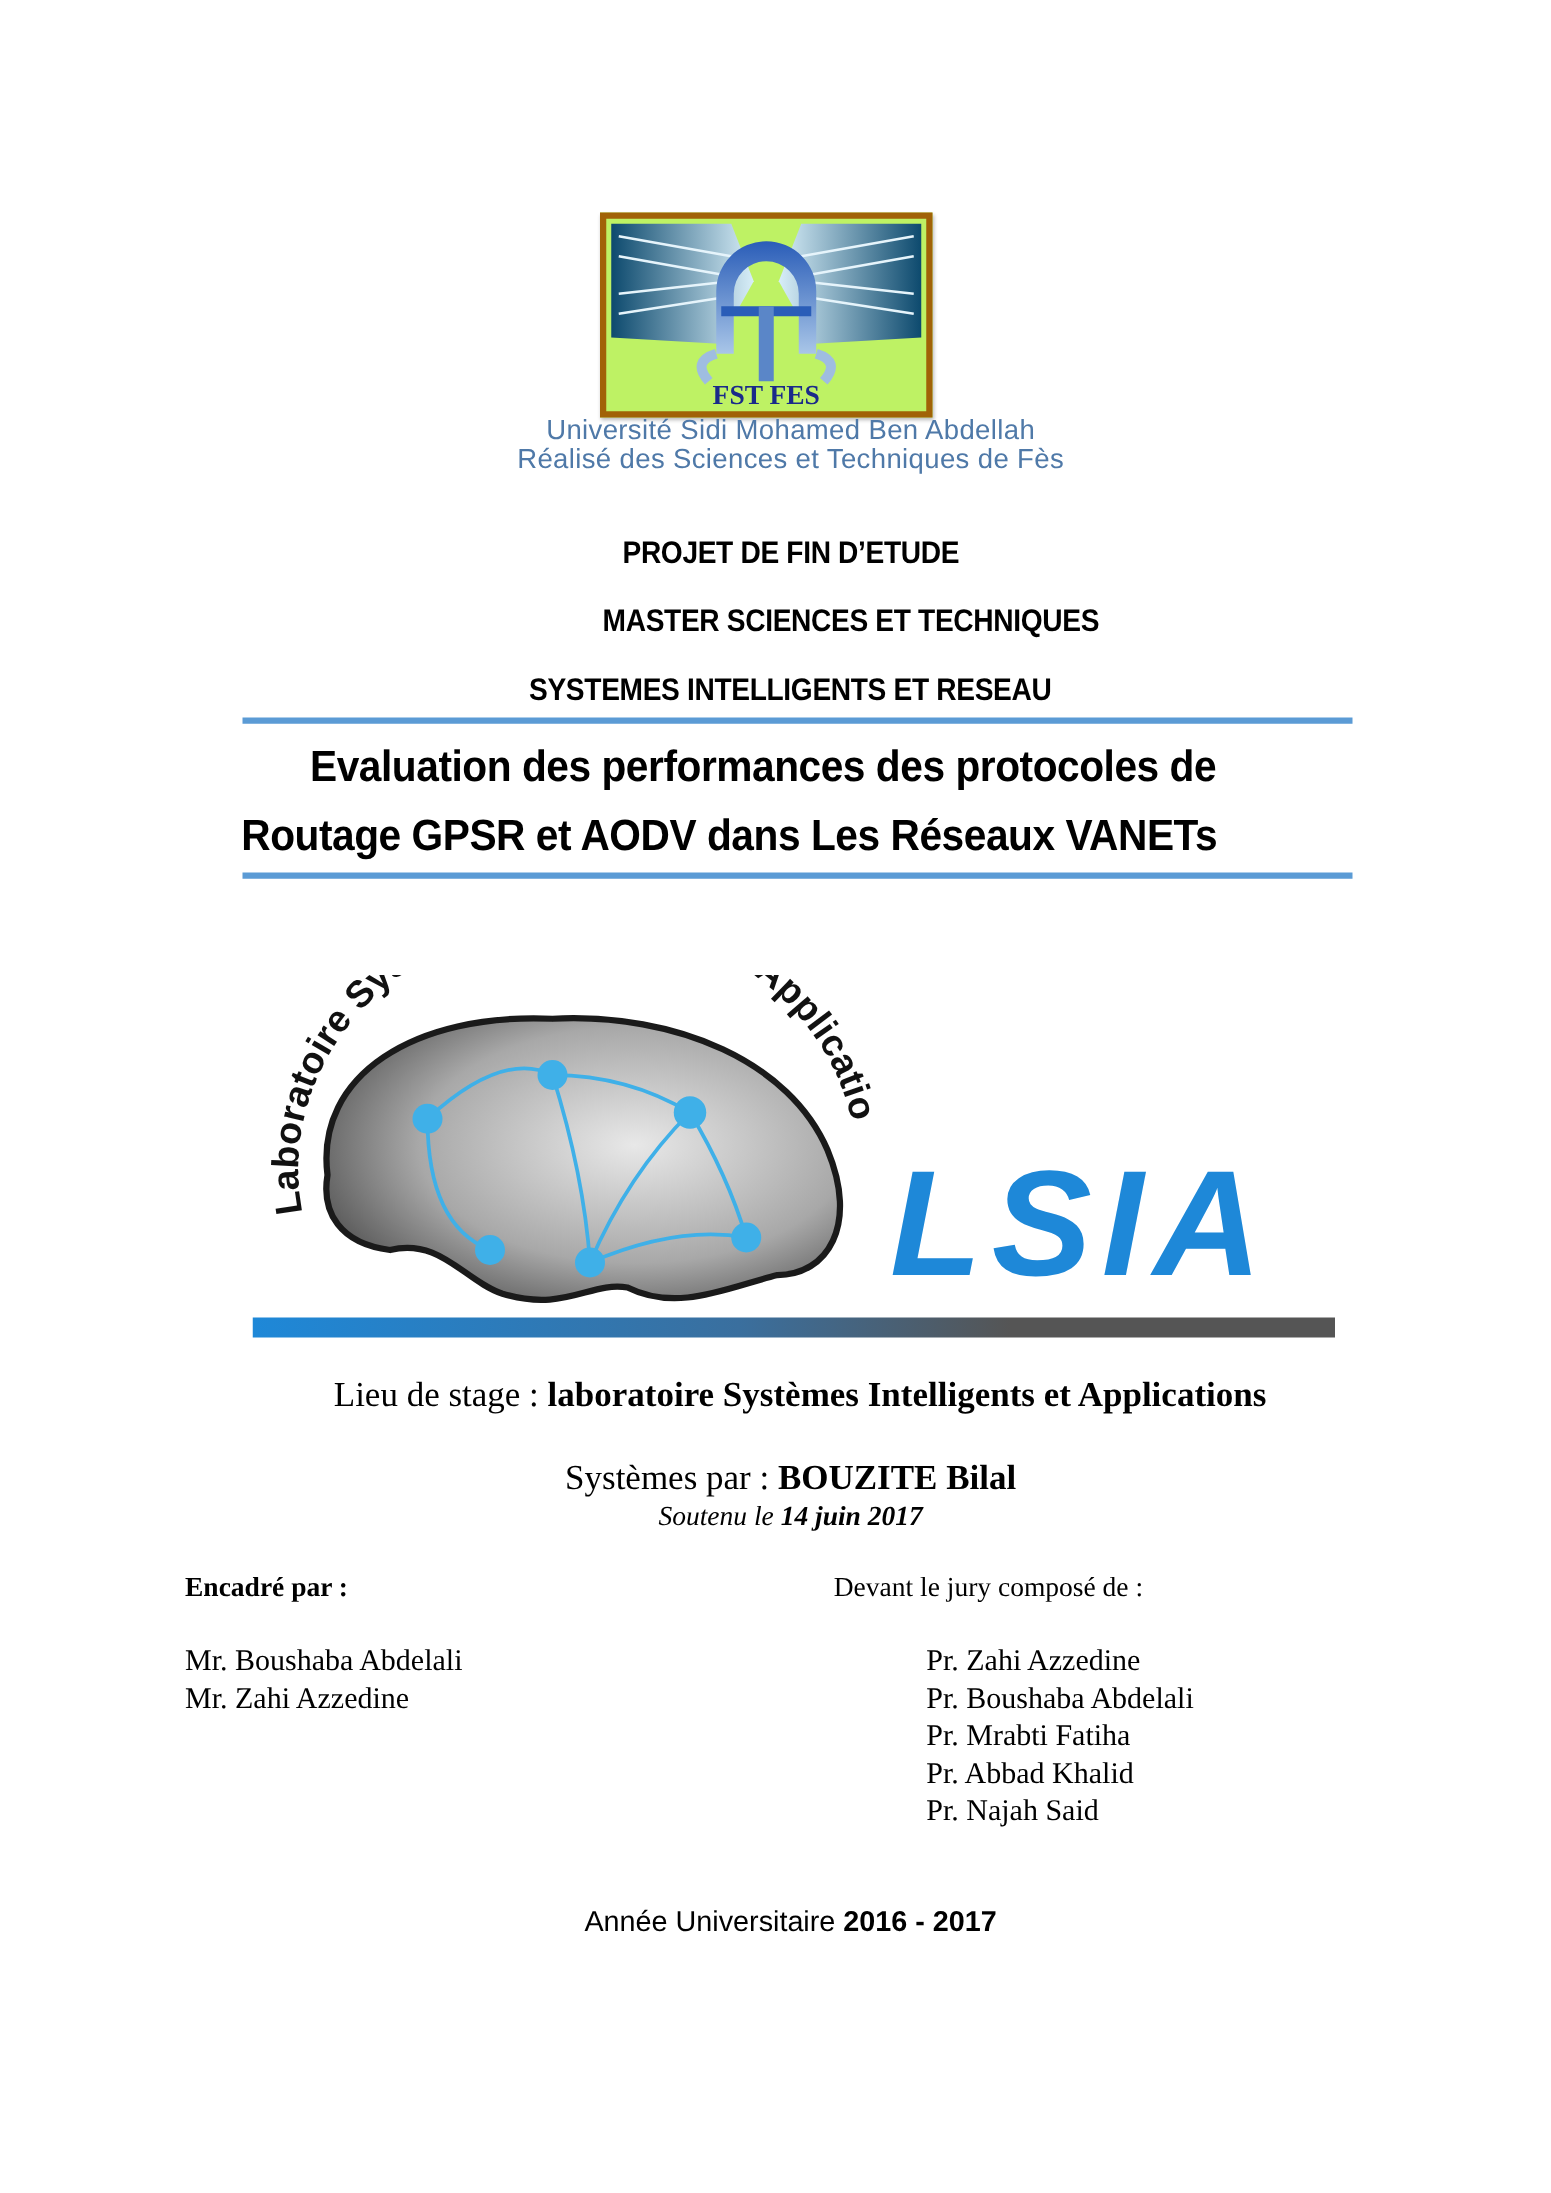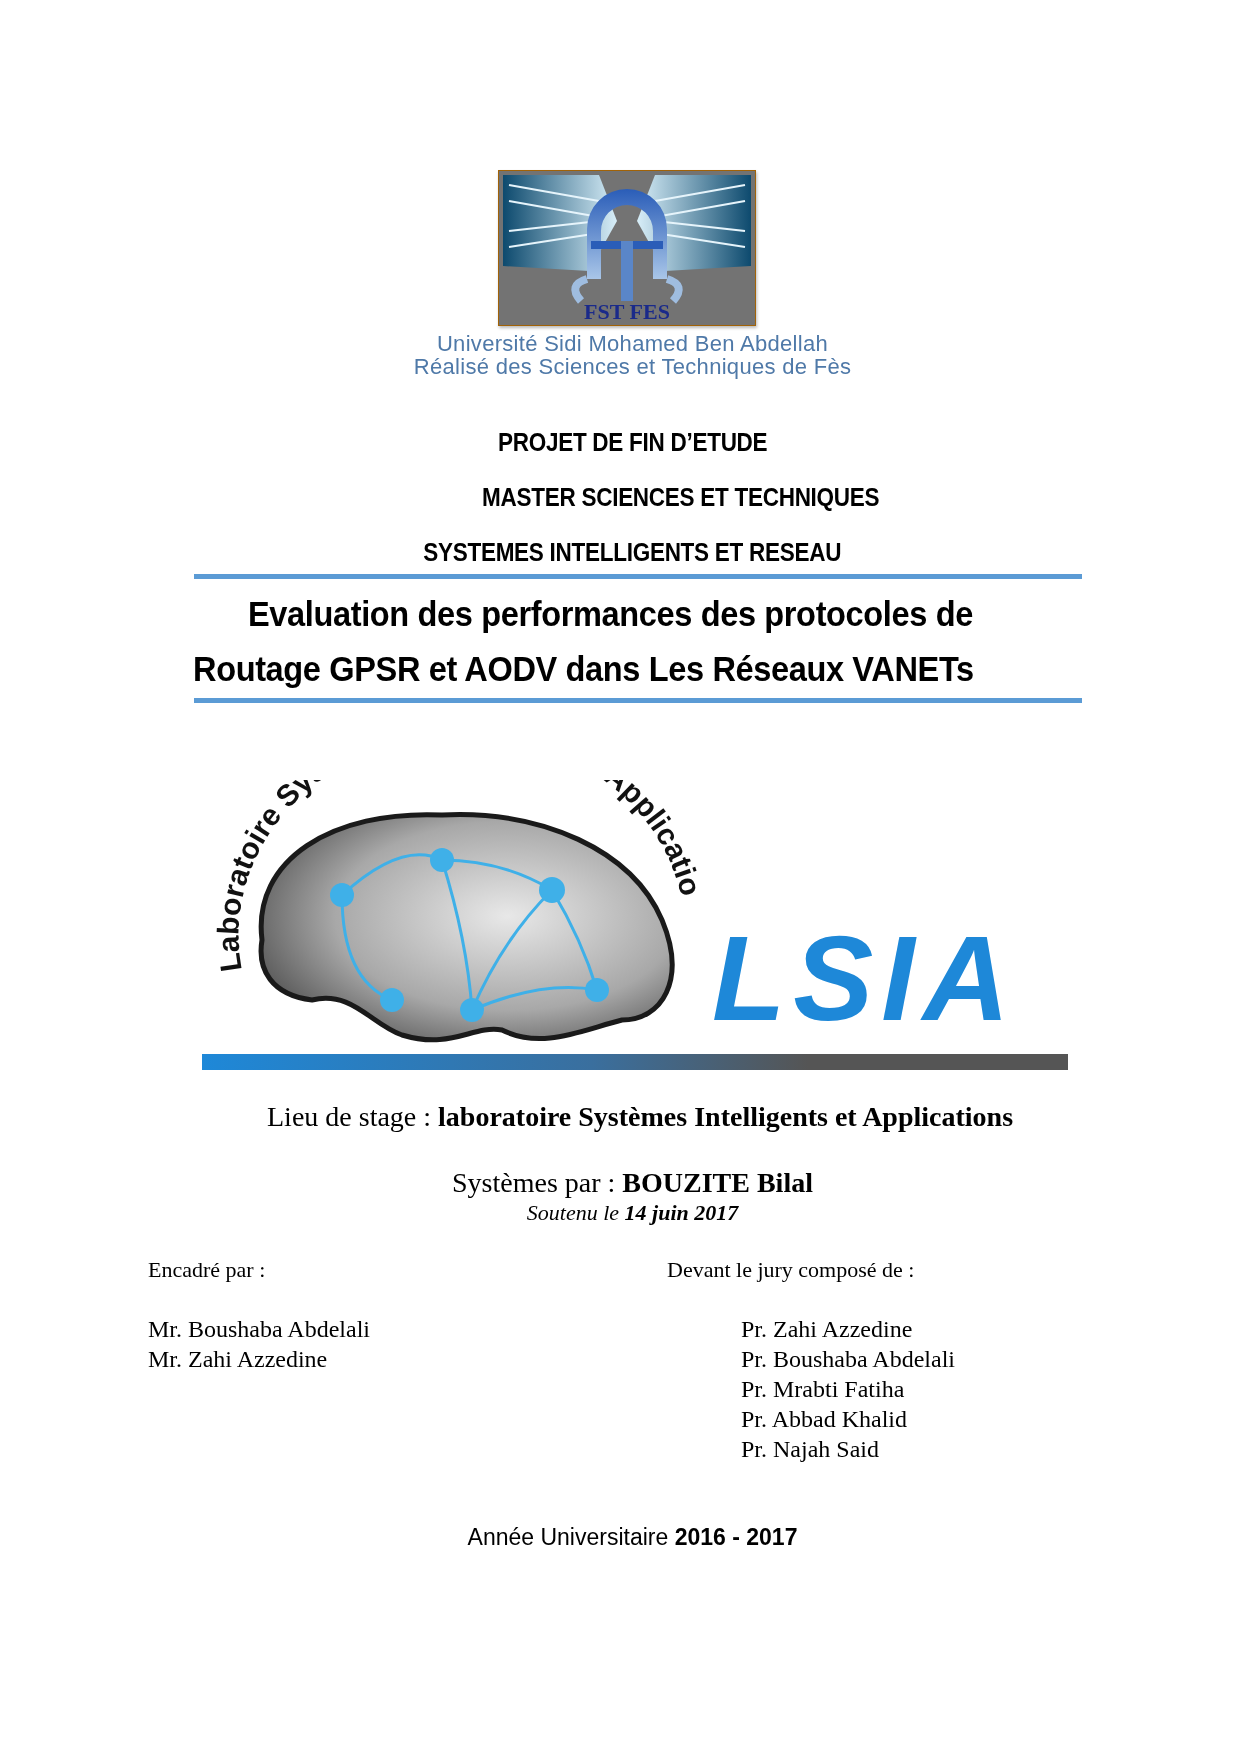--- a/index.html
+++ b/index.html
@@ -2,21 +2,21 @@
 <html><head>
 <meta charset="utf-8">
 <style>
   html,body{margin:0;padding:0;background:#fff;}
   body{width:1241px;height:1754px;position:relative;overflow:hidden;font-family:"Liberation Serif",serif;color:#000;}
   .abs{position:absolute;}
   .center{left:12px;width:1241px;text-align:center;}
   .sans{font-family:"Liberation Sans","DejaVu Sans",sans-serif;}
   .serif{font-family:"Liberation Serif","DejaVu Serif",serif;}
   .b{font-weight:bold;}
-  .fst-logo{left:498px;top:170px;width:256px;height:154px;border:1px solid #a16207;box-shadow:1px 2px 3px #bbb;background:#737373;overflow:hidden;}
+  .fst-logo{left:480px;top:170px;width:256px;height:154px;border:5px solid #a16207;box-shadow:1px 2px 3px #bbb;background:#bef264;overflow:hidden;}
   .uni{color:#4f79a8;font-size:22px;line-height:24px;letter-spacing:0.3px;}
   .head{font-size:25px;font-weight:bold;letter-spacing:-0.3px;transform:scaleX(0.9);}
   .rule{left:194px;width:888px;height:5px;background:#5b9bd5;}
   .title{font-size:35px;font-weight:bold;letter-spacing:-0.4px;white-space:nowrap;}
   .lsia{left:202px;top:780px;width:866px;height:300px;}
   .txt26{font-size:28px;}
   .txt23{font-size:22px;}
   .name{font-size:24px;font-weight:normal;line-height:30px;white-space:nowrap;}
 </style>
 </head>
@@ -118,21 +118,21 @@
   <span>Lieu de stage : </span><span class="b">laboratoire Systèmes Intelligents et Applications</span>
 </div>
 
 <div class="abs center txt26 serif" style="top:1167px;">
   <span>Systèmes par : </span><span class="b">BOUZITE Bilal</span>
 </div>
 <div class="abs center txt23 serif" style="top:1200px;padding-left:0px;font-style:italic;">
   <span>Soutenu le </span><span class="b">14 juin 2017</span>
 </div>
 
-<div class="abs txt23 serif" style="left:148px;top:1257px;">Encadré par :</div>
+<div class="abs txt23 serif" style="left:148px;top:1257px;font-weight:bold;">Encadré par :</div>
 <div class="abs serif" style="left:148px;top:1314px;">
   <div class="name">Mr. Boushaba Abdelali</div>
   <div class="name">Mr. Zahi Azzedine</div>
 </div>
 
 <div class="abs txt23 serif" style="left:667px;top:1257px;">Devant le jury composé de :</div>
 <div class="abs serif" style="left:741px;top:1314px;">
   <div class="name">Pr. Zahi Azzedine</div>
   <div class="name">Pr. Boushaba Abdelali</div>
   <div class="name">Pr. Mrabti Fatiha</div>

